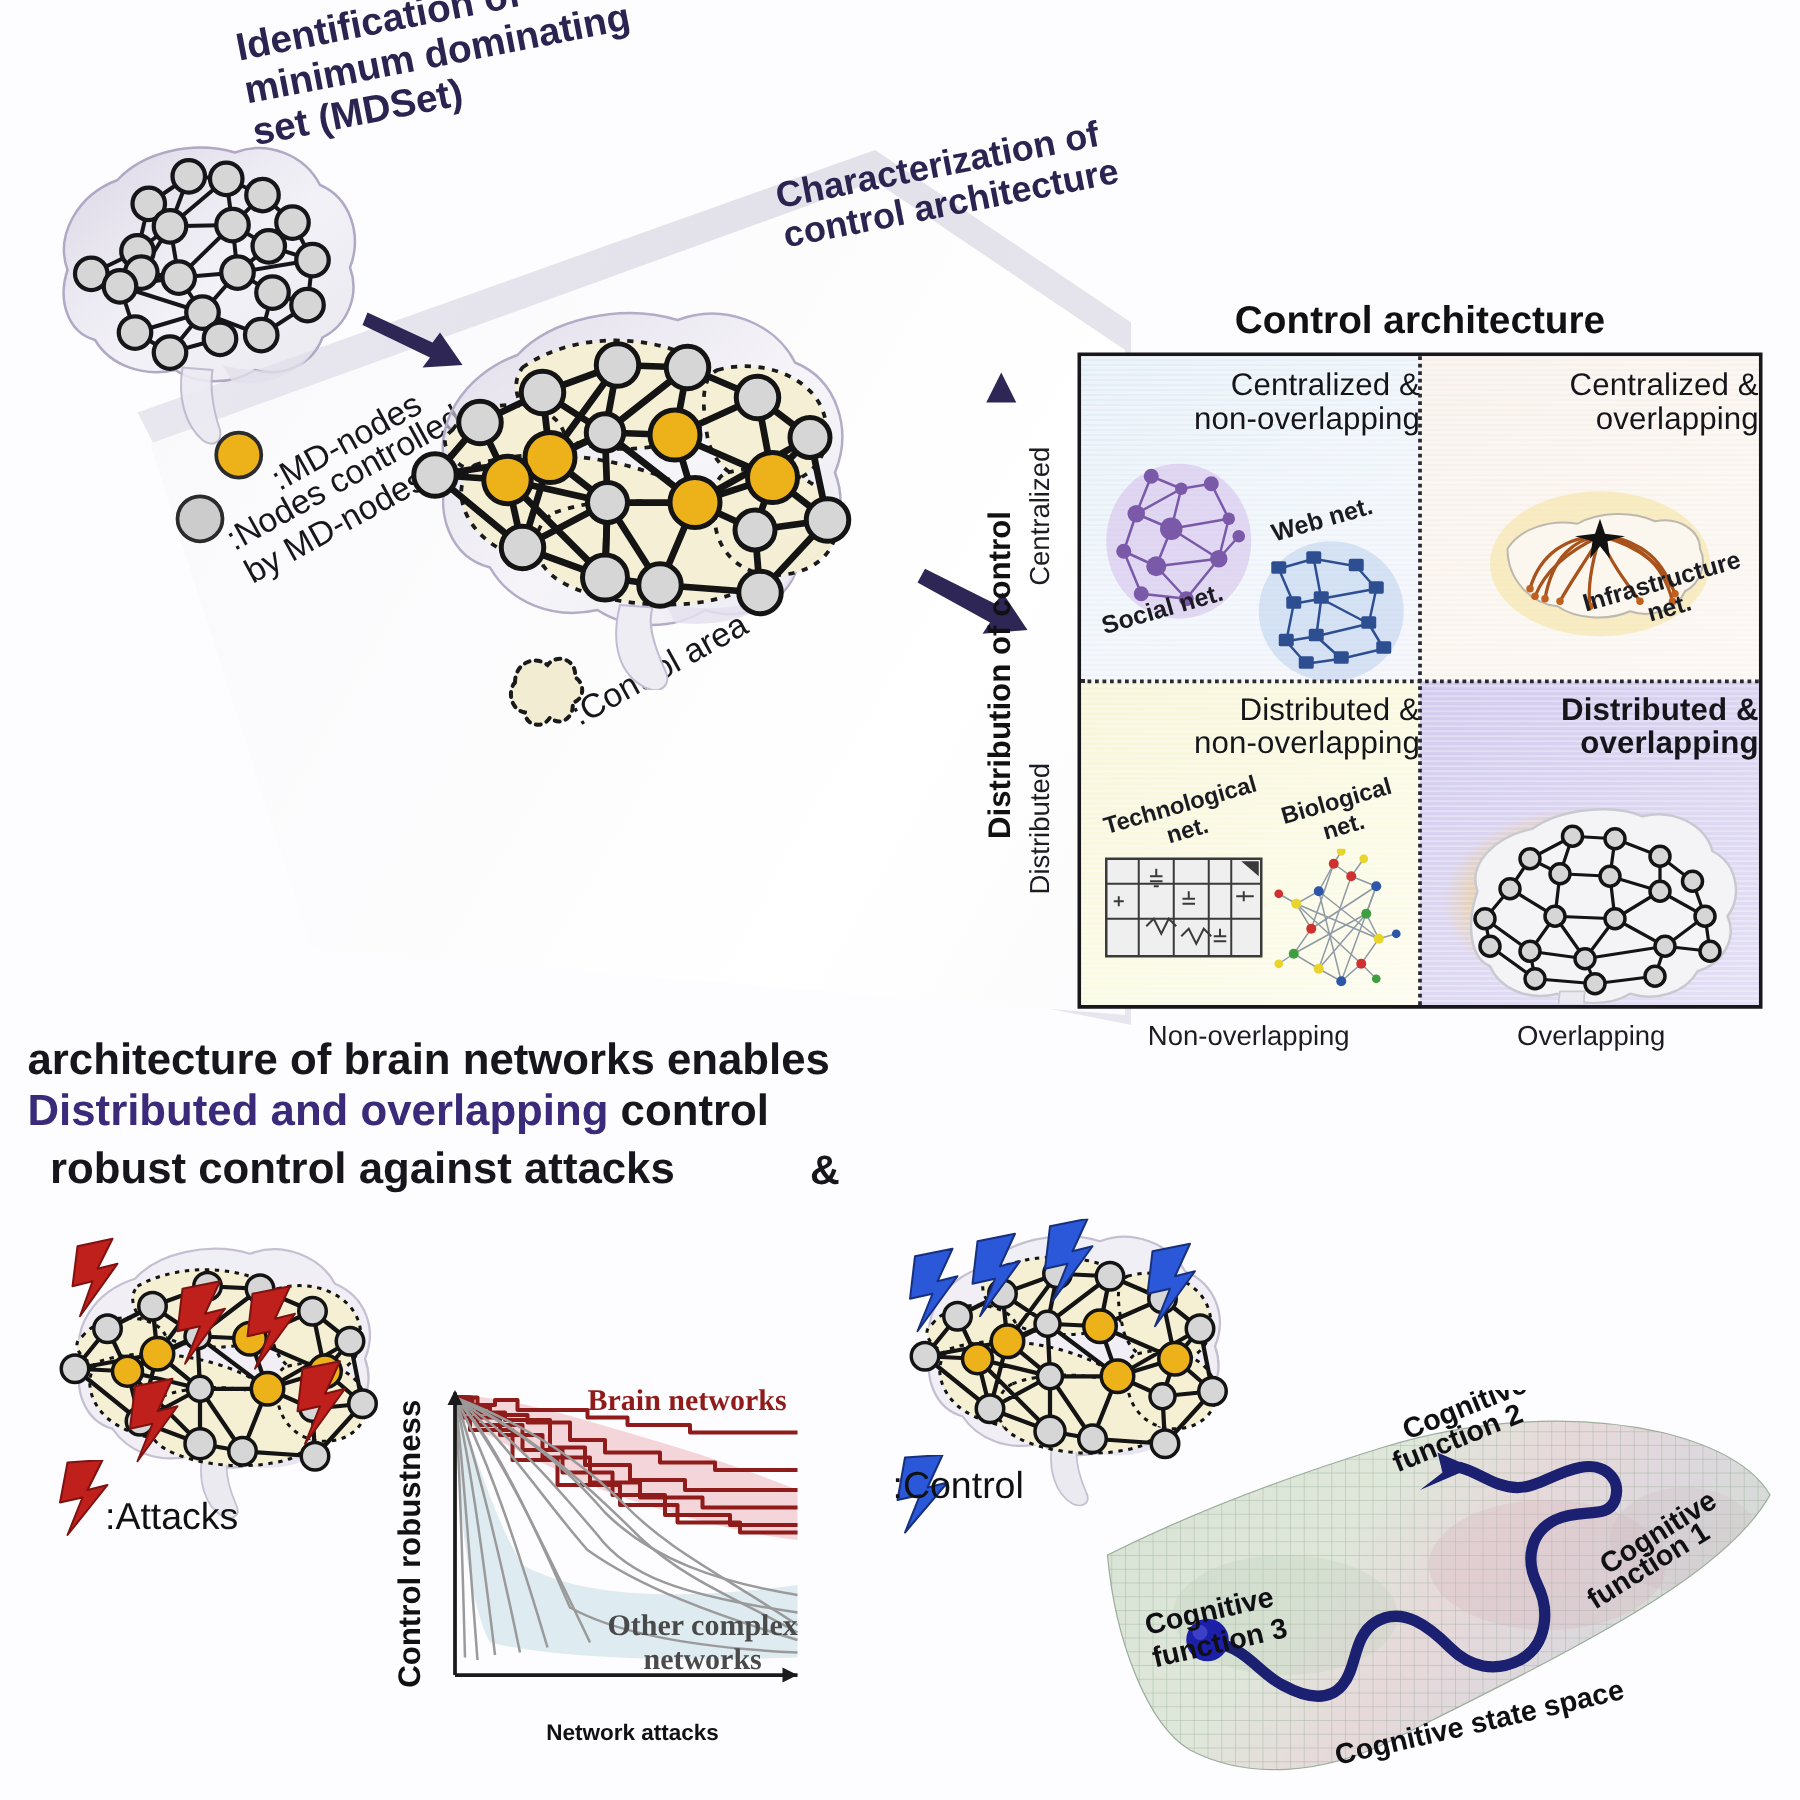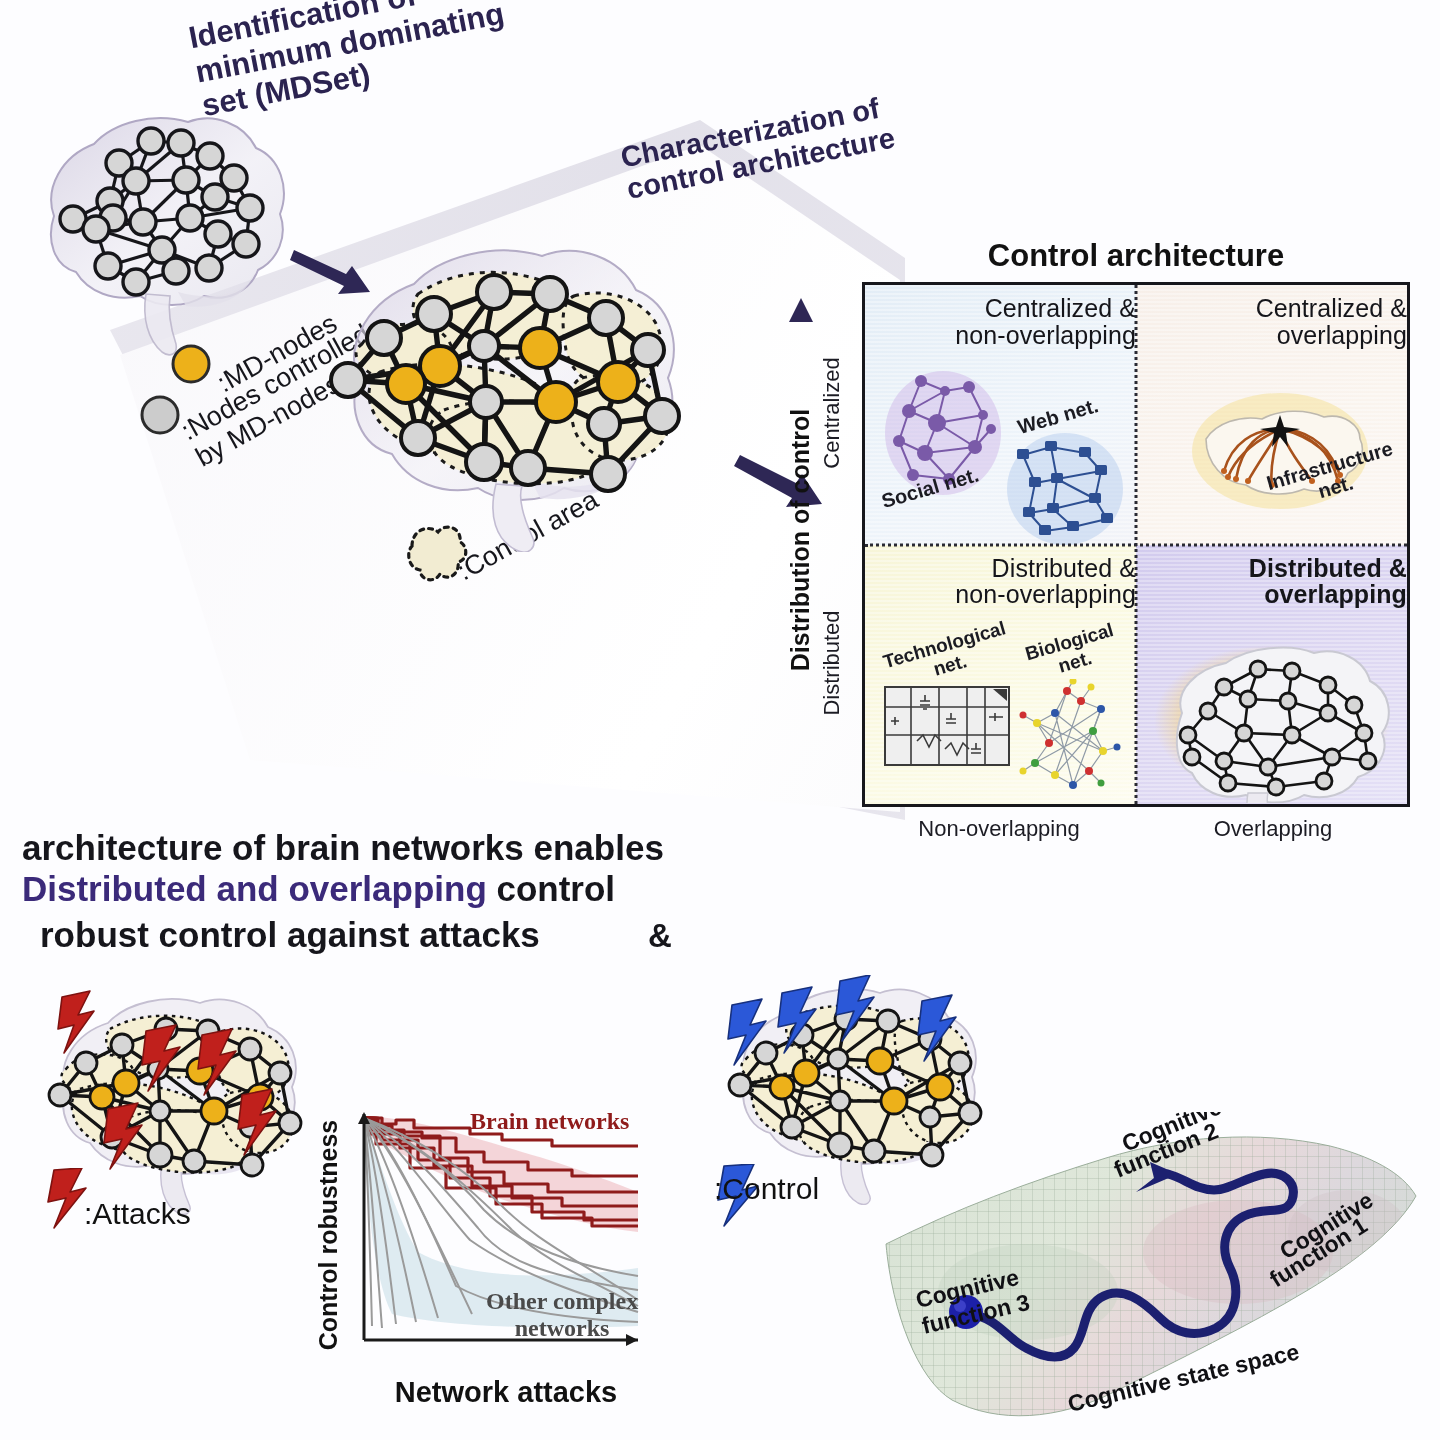--- a/index.html
+++ b/index.html
@@ -106,21 +106,21 @@
 
   .boltlabel{position:absolute;font-size:30px;color:#111;}
 
   
   .chartbox{position:absolute;left:318px;top:1098px;width:350px;height:315px;}
   .ylab{
     position:absolute;left:-4px;top:0;height:270px;width:270px;
     transform-origin:0 0;transform:rotate(-90deg) translate(-272px,0);
     font-weight:bold;font-size:25px;color:#111;text-align:center;
   }
-  .xlab{position:absolute;left:38px;top:278px;width:300px;text-align:center;font-weight:bold;font-size:29px;color:#111;}
+  .xlab{position:absolute;left:38px;top:278px;width:300px;text-align:center;font-weight:bold;font-size:18px;color:#111;}
   .serieslab{position:absolute;font-weight:bold;font-size:24px;line-height:1.12;font-family:Liberation Serif, serif;}
 </style>
 </head>
 <body>
 
 <div id="root">
 
   <div class="wedge"></div>
   <div class="wedge2"></div>
 

